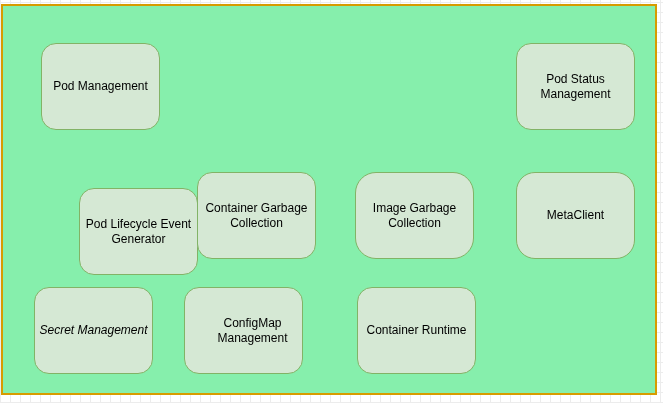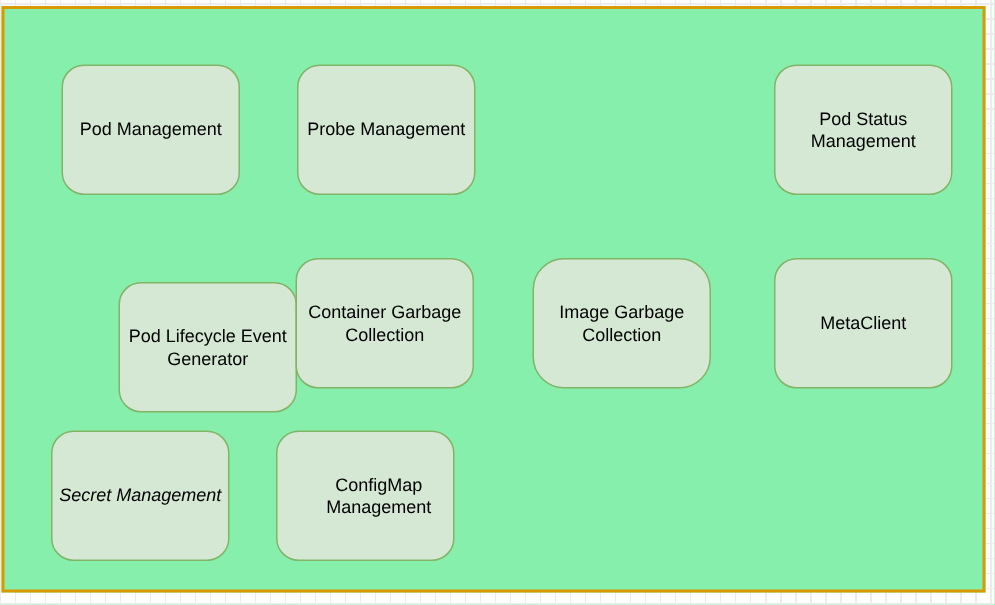--- a/index.html
+++ b/index.html
@@ -48,34 +48,31 @@
     white-space: pre-line;
   }
   
   .n0  { left: 39px;  top: 41px;  }
   .n1  { left: 196px; top: 41px;  }
   .n2  { left: 354px; top: 41px;  }
   .n3  { left: 514px; top: 41px;  }
   .n4  { left: 33px;  top: 170px; }
   .n5  { left: 195px; top: 170px; }
   .n6  { left: 353px; top: 170px; border-radius: 21px; }
-  .n7  { left: 514px; top: 170px; }
+  .n7  { left: 514px; top: 170px; border-radius: 19px; }
   .n8  { left: 32px;  top: 285px; }
   .n9  { left: 182px; top: 285px; }
   .n10 { left: 355px; top: 285px; }
 </style>
 </head>
 <body>
 
 <div class="container-group">
   <div class="node n0" style="left:38px;top:37px;">
       <span class="node-label">Pod Management</span>
-    </div>
-  <div class="node n1" style="left:195px;top:37px;">
-      <span class="node-label">Probe Management</span>
     </div>
   <div class="node n3" style="left:513px;top:37px;">
       <span class="node-label">Pod Status
 Management</span>
     </div>
 
   <div class="node n4" style="left:32px;top:182px;margin-left:44px;">
       <span class="node-label">Pod Lifecycle Event
 Generator</span>
     </div>
@@ -91,13 +88,16 @@
       <span class="node-label">MetaClient</span>
     </div>
 
   <div class="node n8" style="left:31px;top:281px;font-style:italic;">
       <span class="node-label">Secret Management</span>
     </div>
   <div class="node n9" style="left:181px;top:281px;padding-left:20px;">
       <span class="node-label">ConfigMap
 Management</span>
     </div>
+  <div class="node n10" style="left:354px;top:281px;">
+      <span class="node-label">Container Runtime</span>
+    </div>
 </div>
 
 </body></html>

